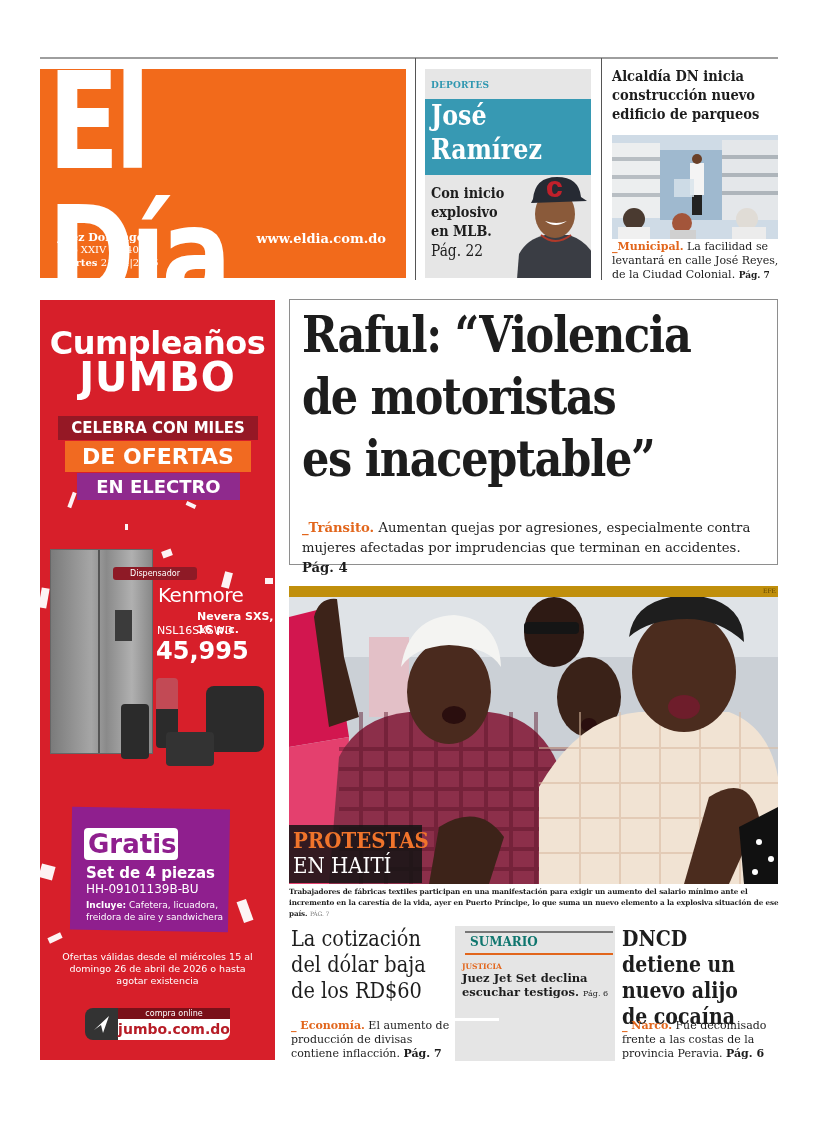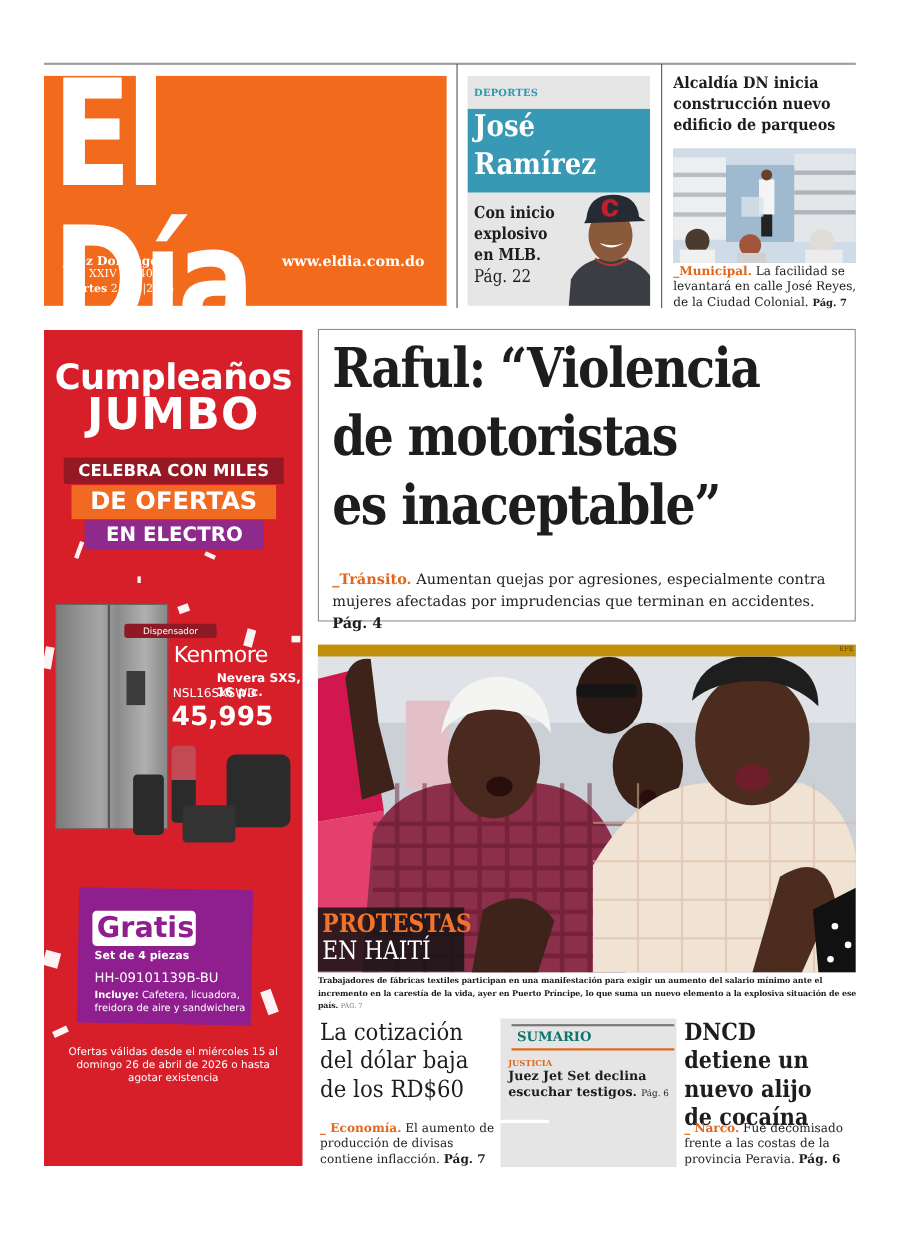--- a/index.html
+++ b/index.html
@@ -48,21 +48,21 @@
   .fridge-disp { position: absolute; left: 64px; top: 60px; width: 17px; height: 31px; background: #3b3b3b; }
   .ad-badge { position: absolute; left: 73px; top: 267px; background: #8e1a26; font-size: 8px; font-weight: normal; padding: 2px 17px; border-radius: 3px; }
   .ad-brand { position: absolute; left: 118px; top: 283px; font-size: 20px; letter-spacing: -0.5px; }
   .ad-model { position: absolute; left: 117px; top: 310px; font-size: 11px; font-weight: bold; margin-left: 40px; }
   .ad-sku { position: absolute; left: 117px; top: 324px; font-size: 11px; }
   .ad-price { position: absolute; left: 116px; top: 337px; font-size: 24px; font-weight: bold; }
   .appl { position: absolute; background: #2b2b2b; border-radius: 4px; }
 
   .gratis-box { position: absolute; left: 31px; top: 508px; width: 158px; height: 123px; background: #8f1f8e; transform: rotate(1deg); }
   .gratis-tag { position: absolute; left: 44px; top: 528px; width: 94px; height: 32px; background: #fff; color: #8f1f8e; border-radius: 4px; font-size: 26px; font-weight: bold; line-height: 32px; padding-left: 4px; }
-  .g-set { position: absolute; left: 46px; top: 564px; font-size: 10px; font-weight: bold; }
+  .g-set { position: absolute; left: 46px; top: 564px; font-size: 15px; font-weight: bold; }
   .g-sku { position: absolute; left: 46px; top: 582px; font-size: 12px; }
   .g-inc { position: absolute; left: 46px; top: 599px; width: 150px; font-size: 9px; line-height: 12px; }
   .g-inc b { font-weight: bold; }
   .ad-valid { position: absolute; left: 20px; top: 651px; width: 195px; text-align: center; font-size: 9.5px; line-height: 12px; }
   .ad-cta { position: absolute; left: 45px; top: 708px; width: 145px; height: 32px; }
   .cta-arrow { position: absolute; left: 0; top: 0; width: 33px; height: 32px; background: #333; border-radius: 8px 0 0 8px; }
   .cta-top { position: absolute; left: 33px; top: 0; width: 112px; height: 11px; background: #7a1019; font-size: 8px; line-height: 11px; text-align: center; }
   .cta-bot { position: absolute; left: 33px; top: 11px; width: 112px; height: 21px; background: #fff; color: #b71c26; font-size: 14px; font-weight: bold; line-height: 21px; text-align: center; border-radius: 0 0 8px 0; }
 
   
@@ -195,20 +195,29 @@
   <div class="appl" style="left:126px;top:432px;width:48px;height:34px;background:#333"></div>
 
   <div class="gratis-box"></div>
   <div class="gratis-tag">Gratis</div>
   <div class="g-set">Set de 4 piezas</div>
   <div class="g-sku">HH-09101139B-BU</div>
   <div class="g-inc"><b>Incluye:</b><span> Cafetera, licuadora, freidora de aire y sandwichera</span></div>
 
   <div class="ad-valid">Ofertas válidas desde el miércoles 15 al domingo 26 de abril de 2026 o hasta agotar existencia</div>
 
+  <div class="ad-cta">
+    <div class="cta-arrow">
+      <svg width="33" height="32" viewBox="0 0 33 32">
+          <path d="M9 22 L24 8 L18 25 L16 17 Z" fill="#fff"></path>
+        </svg>
+    </div>
+    <div class="cta-top">compra online</div>
+    <div class="cta-bot">jumbo.com.do</div>
+  </div>
 </div>
 
 <div class="lead">
   <div class="lead-title">
     <div>Raful: “Violencia</div>
     <div>de motoristas</div>
     <div>es inaceptable”</div>
   </div>
   <div class="lead-deck"><span class="tag">_Tránsito.</span><span> Aumentan quejas por agresiones, especialmente contra mujeres afectadas por imprudencias que terminan en accidentes. </span><span class="pg">Pág. 4</span></div>
 </div>

